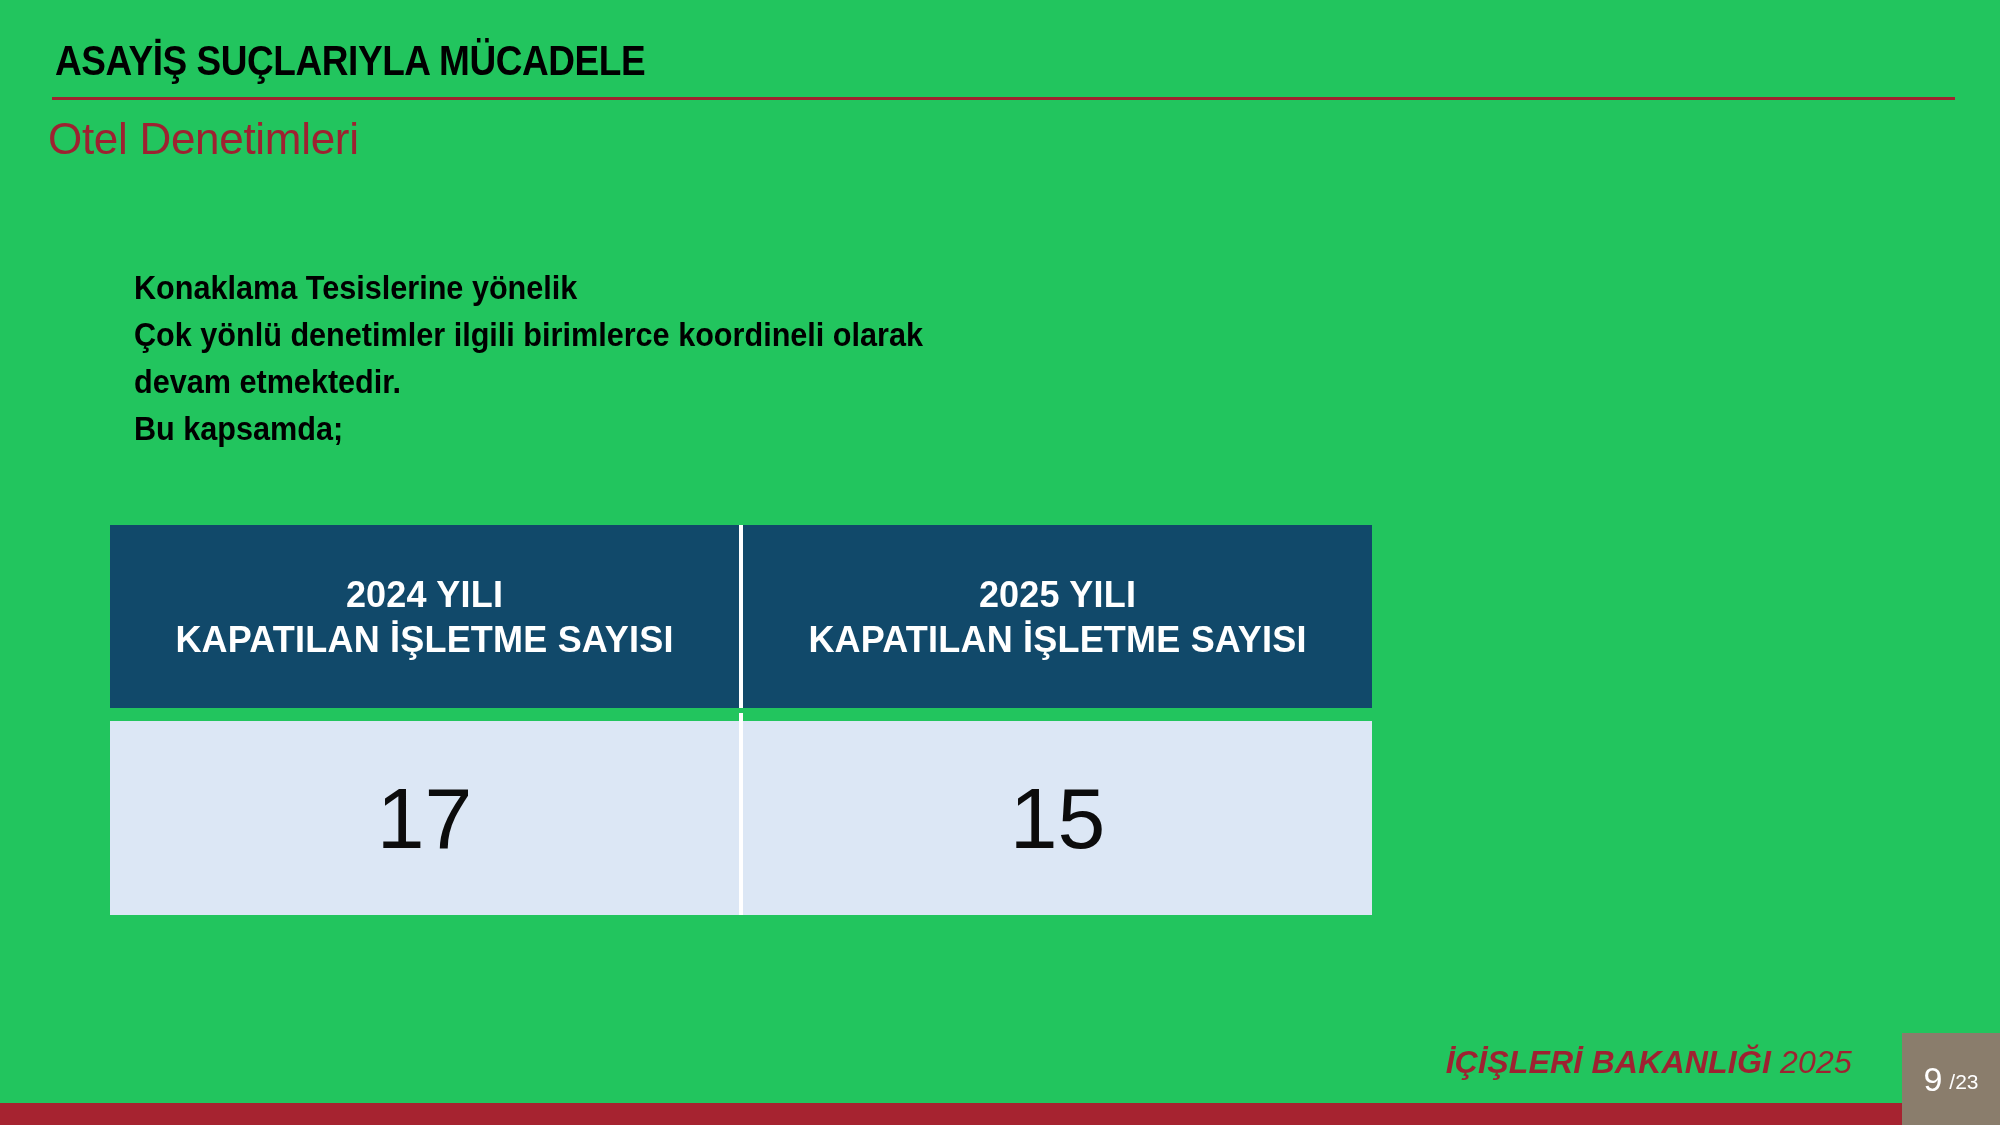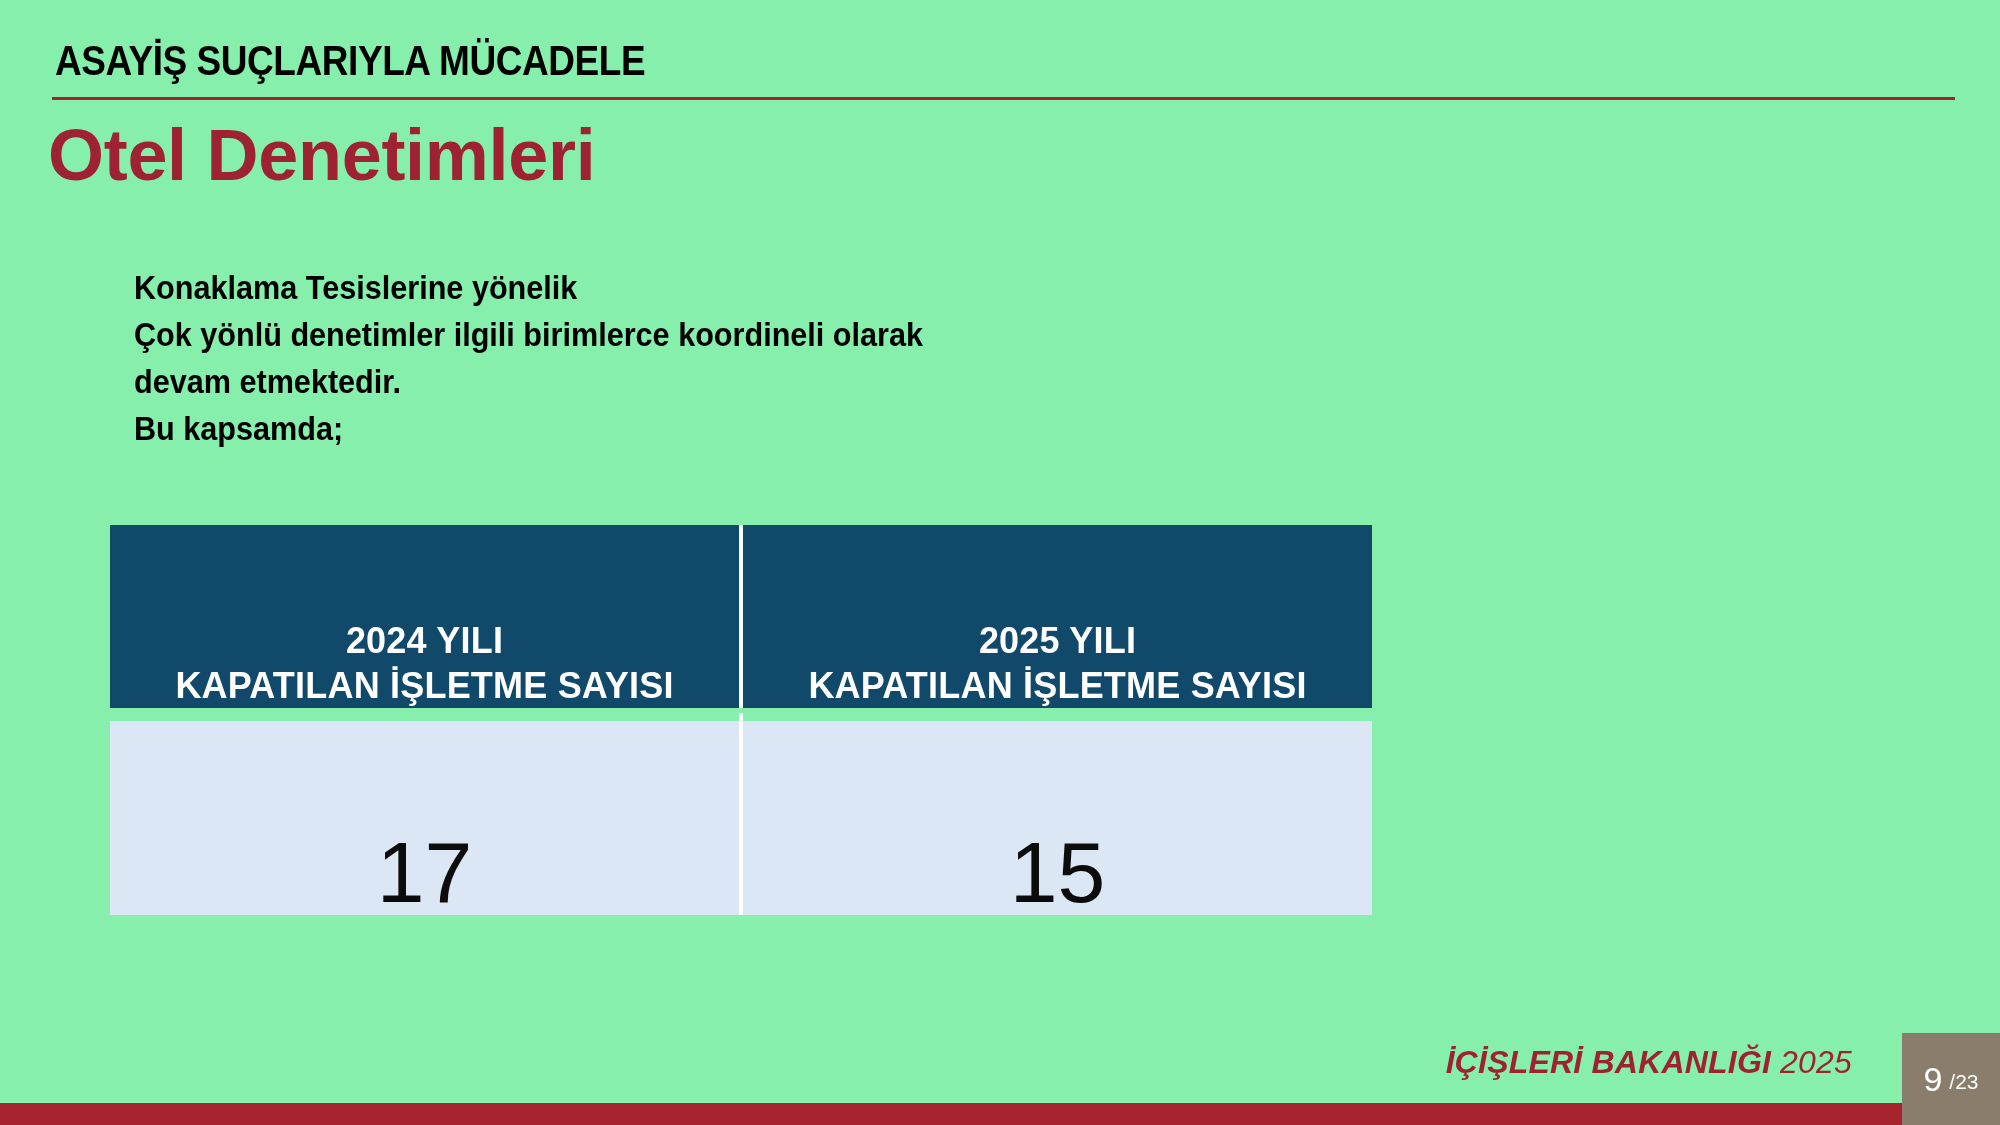--- a/index.html
+++ b/index.html
@@ -8,21 +8,21 @@
     padding: 0;
     background: #ffffff;
   }
   body {
     font-family: "Liberation Sans", sans-serif;
   }
   .slide {
     position: relative;
     width: 2000px;
     height: 1125px;
-    background: #86efac;
+    background: #22c55e;
     overflow: hidden;
   }
 
   
   .eyebrow {
     position: absolute;
     left: 55px;
     top: 36px;
     font-family: "Liberation Sans", sans-serif;
     font-weight: bold;
@@ -39,22 +39,22 @@
     top: 97px;
     width: 1903px;
     height: 3px;
     background: #a02430;
   }
   .slide-title {
     position: absolute;
     left: 48px;
     top: 114px;
     font-family: "Liberation Sans", sans-serif;
-    font-weight: bold;
-    font-size: 72px;
+    font-weight: normal;
+    font-size: 44px;
     color: #9e2231;
     letter-spacing: -0.3px;
     white-space: nowrap;
   }
 
   
   .body-block {
     position: absolute;
     left: 134px;
     top: 264px;
@@ -85,21 +85,21 @@
   .head-row {
     height: 183px;
   }
   .data-row {
     height: 202px;
     margin-top: 5px;
   }
   .cell {
     flex: 0 0 auto;
     display: flex;
-    align-items: flex-end;
+    align-items: center;
     justify-content: center;
     text-align: center;
     box-sizing: border-box;
   }
   .col-1 { width: 629px; }
   .col-gap { width: 4px; background: #ffffff; }
   .col-2 { width: 629px; }
 
   .head-cell {
     background: #11496a;

